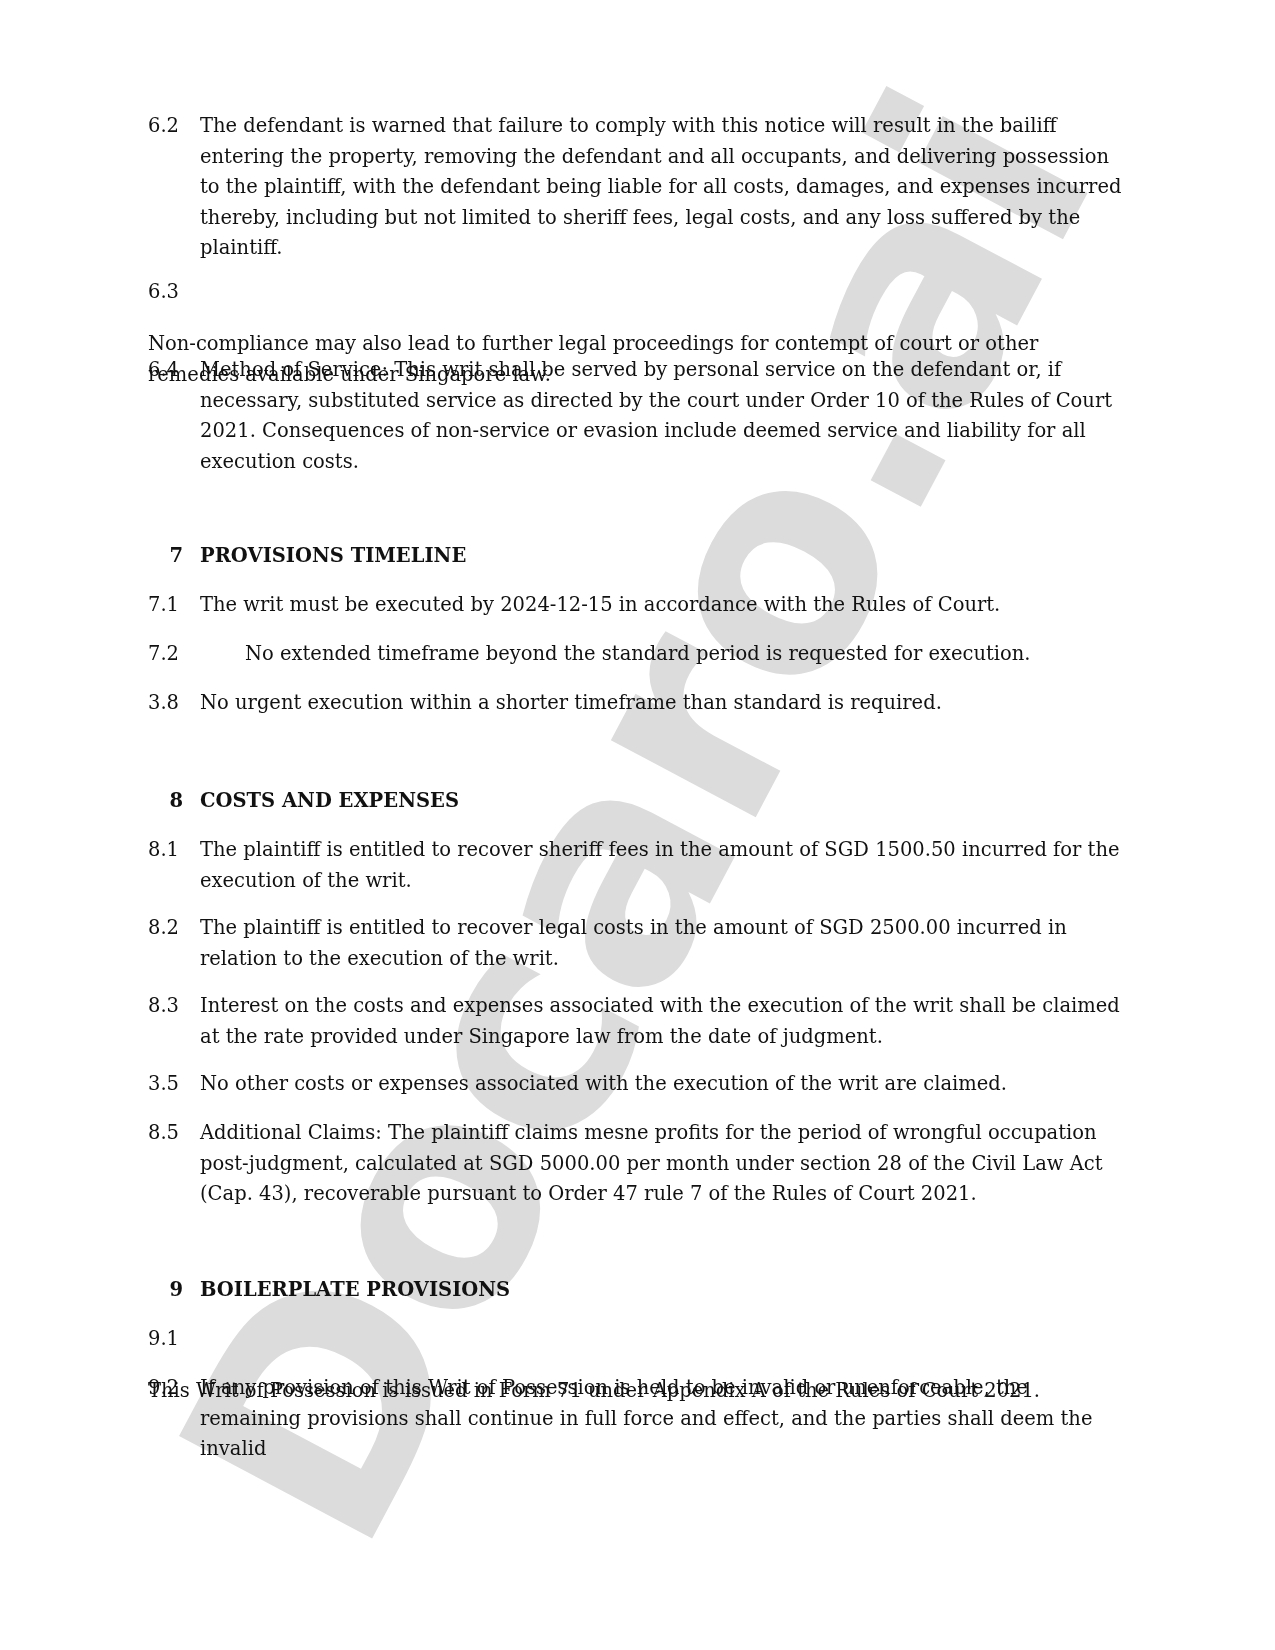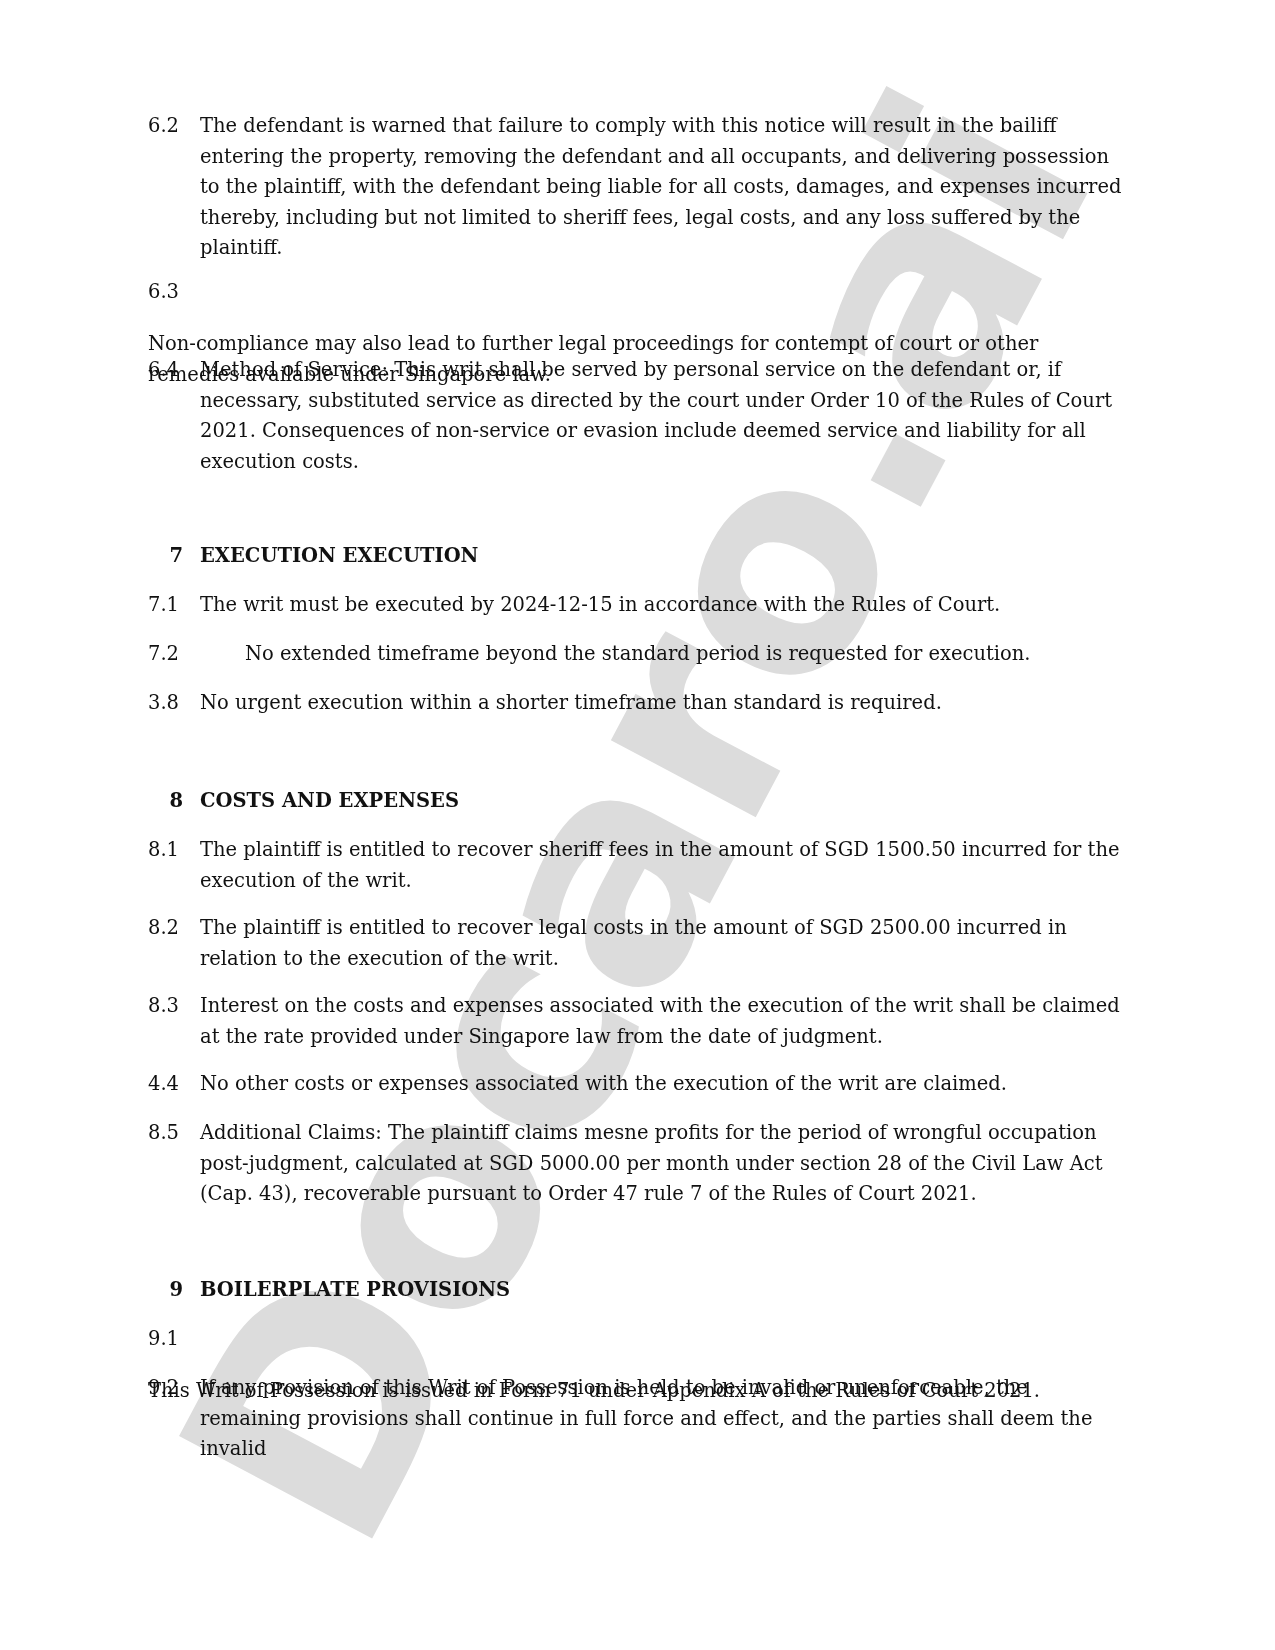--- a/index.html
+++ b/index.html
@@ -84,21 +84,21 @@
       <span class="num">6.3</span>
       <span class="text">Non-compliance may also lead to further legal proceedings for contempt of court or other remedies available under Singapore law.</span>
     </div>
     <div class="item" style="top:355px;">
       <span class="num">6.4</span>
       <span class="text">Method of Service: This writ shall be served by personal service on the defendant or, if necessary, substituted service as directed by the court under Order 10 of the Rules of Court 2021. Consequences of non-service or evasion include deemed service and liability for all execution costs.</span>
     </div>
 
     <div class="item heading" style="top:541px;">
       <span class="num heading-num">7</span>
-      <span class="text">EXECUTION EXECUTION</span>
+      <span class="text">PROVISIONS TIMELINE</span>
     </div>
     <div class="item" style="top:590px;">
       <span class="num">7.1</span>
       <span class="text">The writ must be executed by 2024-12-15 in accordance with the Rules of Court.</span>
     </div>
     <div class="item" style="top:639px;gap:45px;">
       <span class="num">7.2</span>
       <span class="text">No extended timeframe beyond the standard period is requested for execution.</span>
     </div>
     <div class="item" style="top:688px;">
@@ -116,21 +116,21 @@
     </div>
     <div class="item" style="top:913px;">
       <span class="num">8.2</span>
       <span class="text">The plaintiff is entitled to recover legal costs in the amount of SGD 2500.00 incurred in relation to the execution of the writ.</span>
     </div>
     <div class="item" style="top:991px;">
       <span class="num">8.3</span>
       <span class="text">Interest on the costs and expenses associated with the execution of the writ shall be claimed at the rate provided under Singapore law from the date of judgment.</span>
     </div>
     <div class="item" style="top:1069px;">
-      <span class="num">4.4</span>
+      <span class="num">3.5</span>
       <span class="text">No other costs or expenses associated with the execution of the writ are claimed.</span>
     </div>
     <div class="item" style="top:1118px;">
       <span class="num">8.5</span>
       <span class="text">Additional Claims: The plaintiff claims mesne profits for the period of wrongful occupation post-judgment, calculated at SGD 5000.00 per month under section 28 of the Civil Law Act (Cap. 43), recoverable pursuant to Order 47 rule 7 of the Rules of Court 2021.</span>
     </div>
 
     <div class="item heading" style="top:1275px;">
       <span class="num heading-num">9</span>
       <span class="text">BOILERPLATE PROVISIONS</span>

